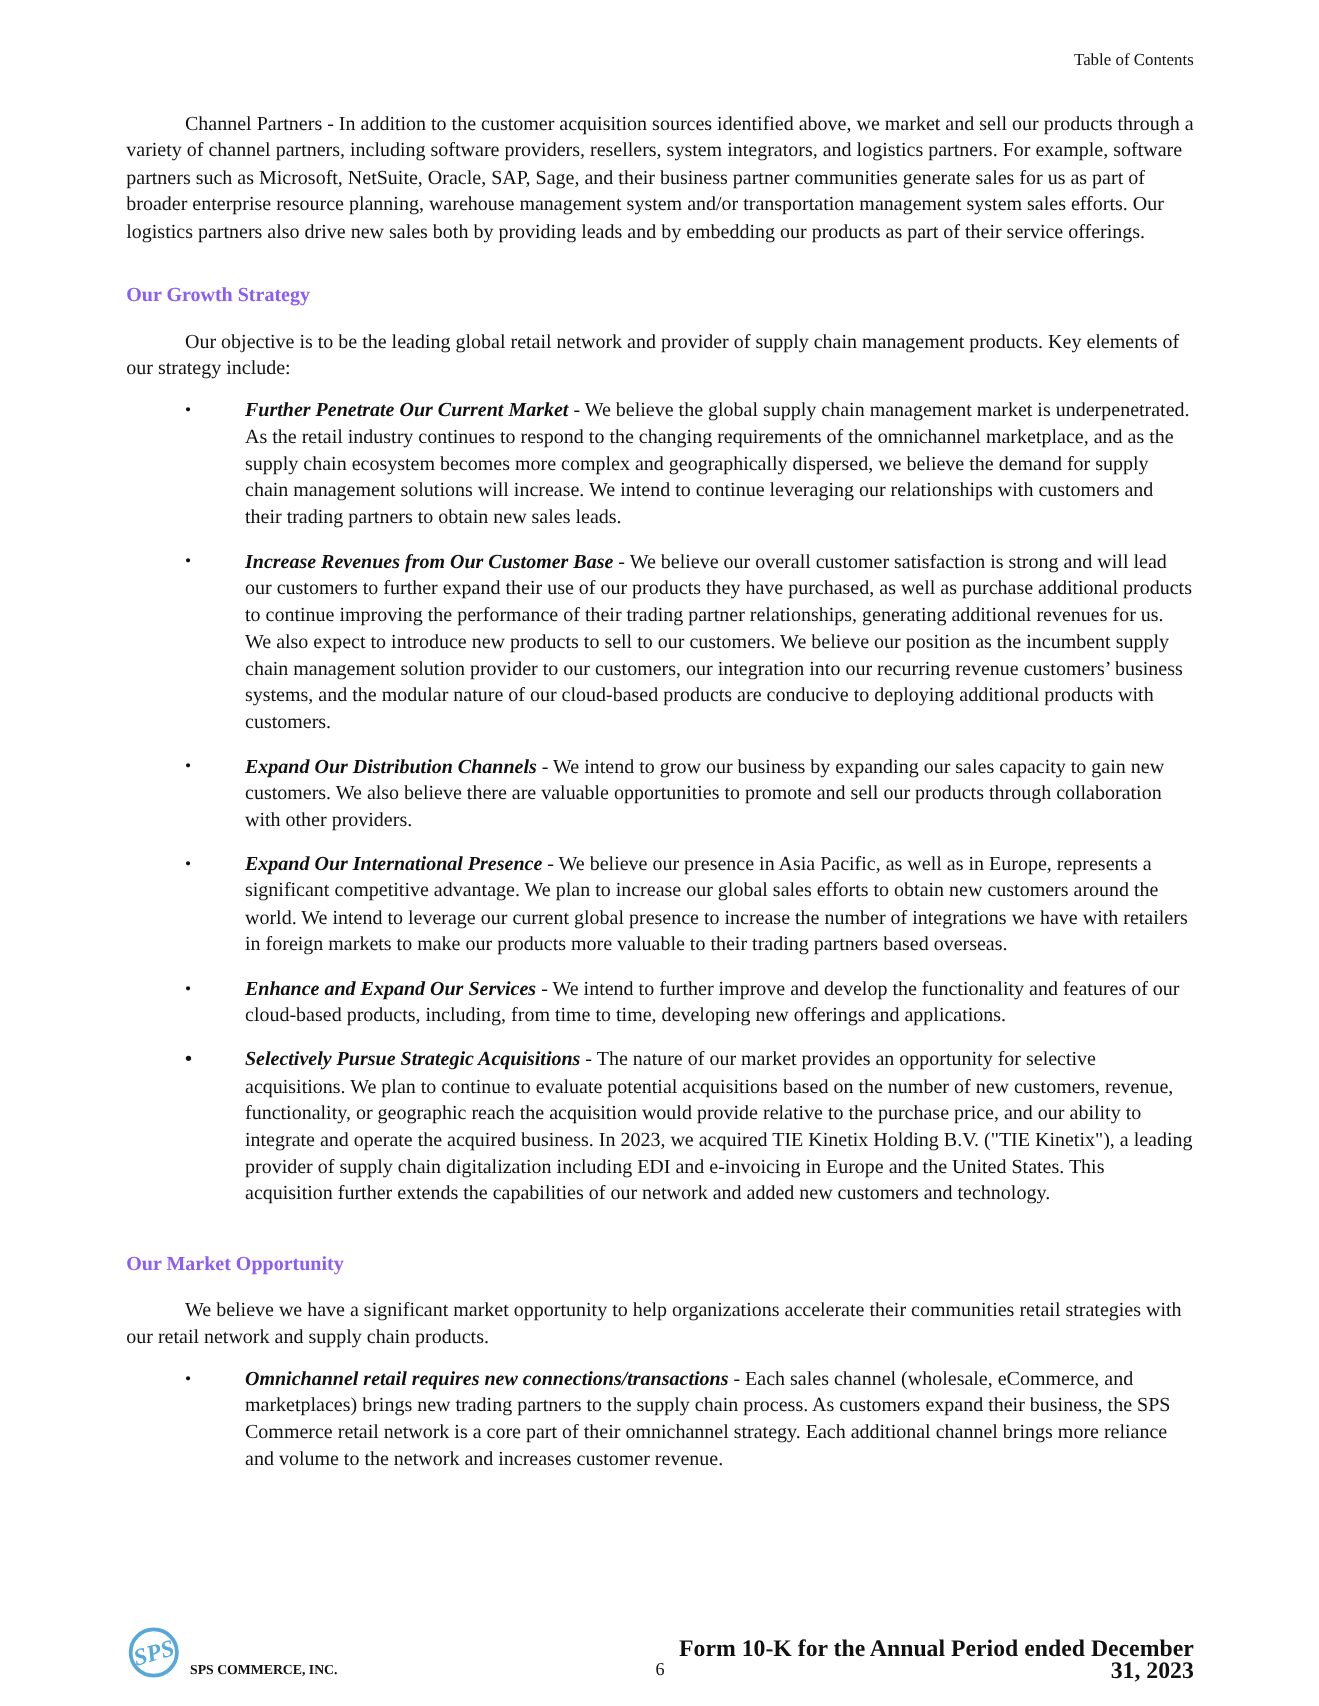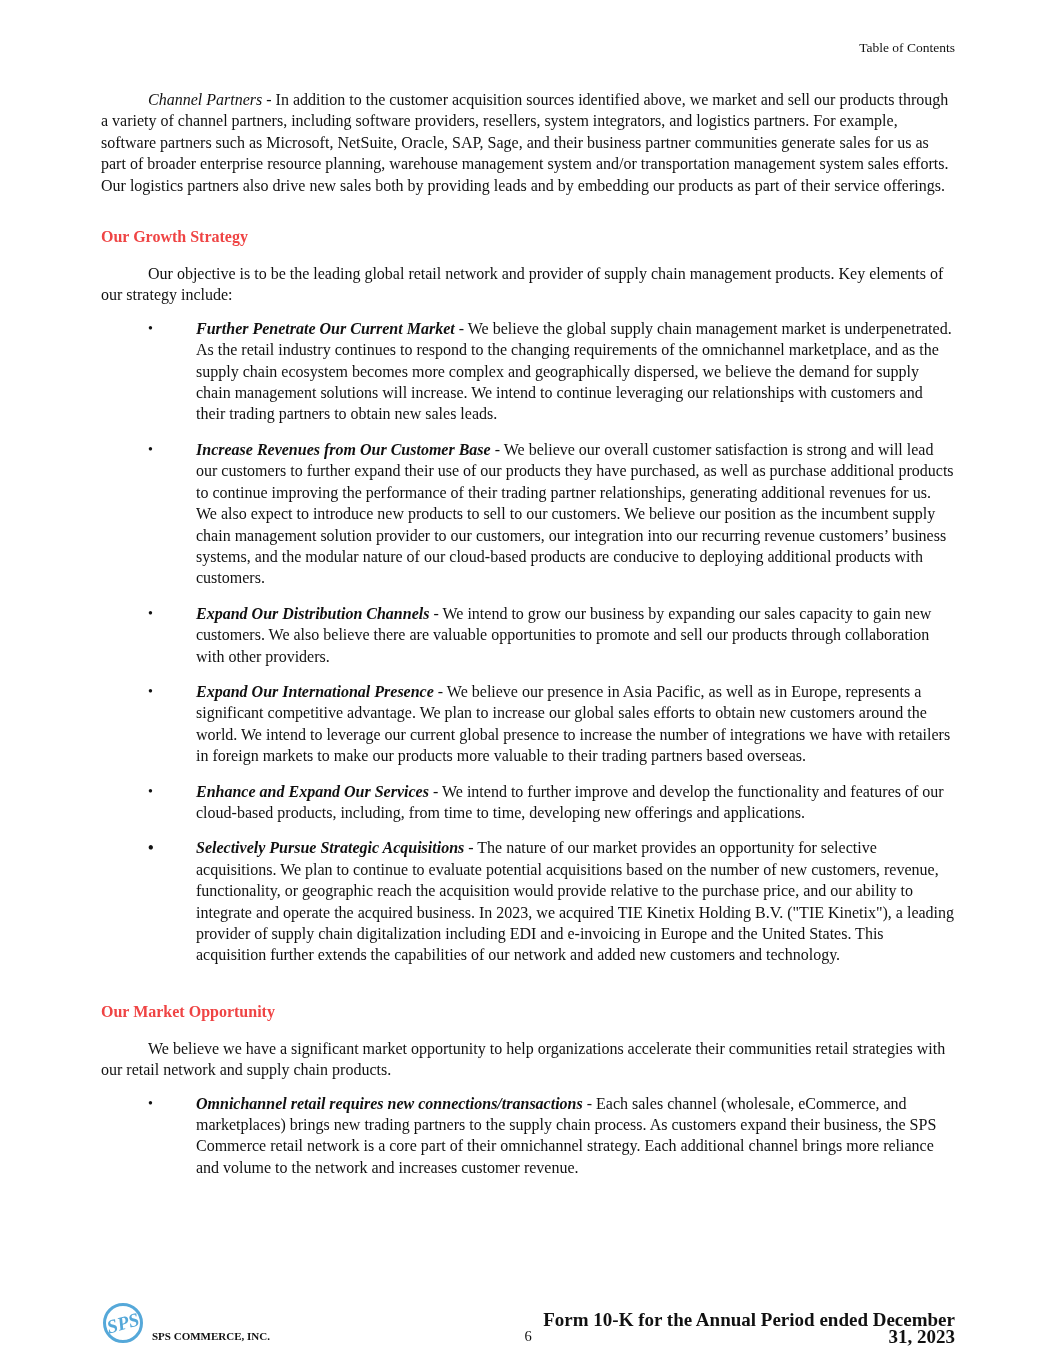--- a/index.html
+++ b/index.html
@@ -25,23 +25,23 @@
     line-height: 16px;
     margin-bottom: 33px;
     color: #111111;
   }
   .para {
     font-size: 16px;
     line-height: 21.4px;
     text-align: left;
   }
   .indent { text-indent: 47px; }
-  .ital { font-style: italic; }
+  .ital { }
   h2.sec-heading {
-    color: #ef4444;
+    color: #8b5cf6;
     font-size: 16px;
     line-height: 20px;
     font-weight: bold;
     margin-top: 31px;
     margin-bottom: 16px;
     font-family: "Liberation Serif", "DejaVu Serif", serif;
   }
   .para + .bullet { margin-top: 12px; }
   .bullet {
     display: flex;

